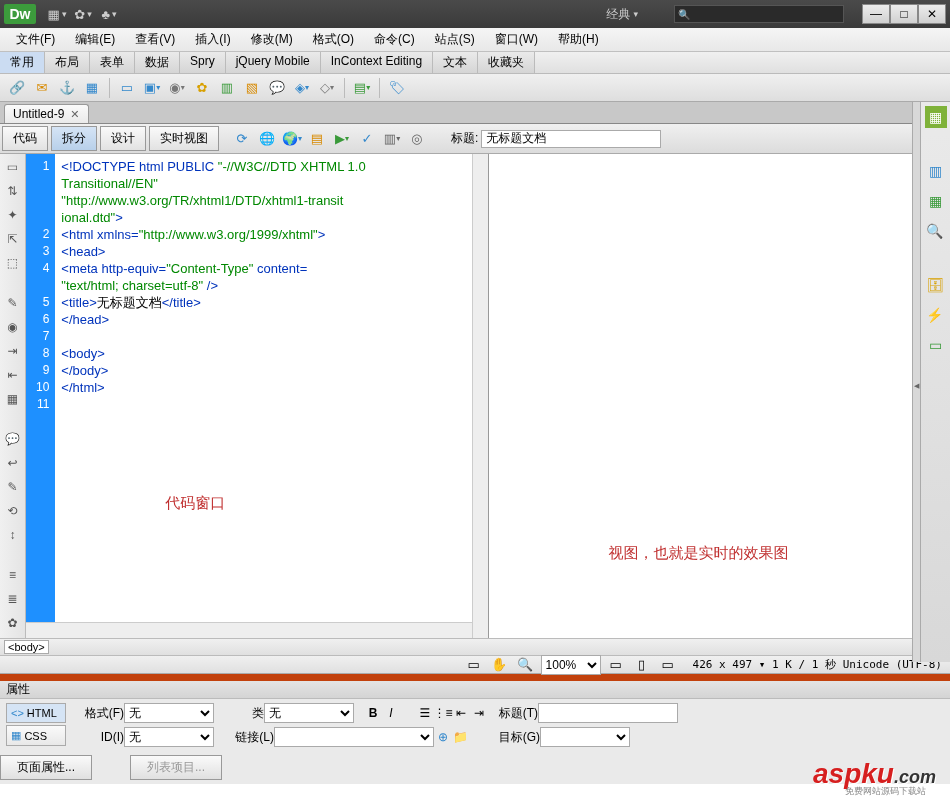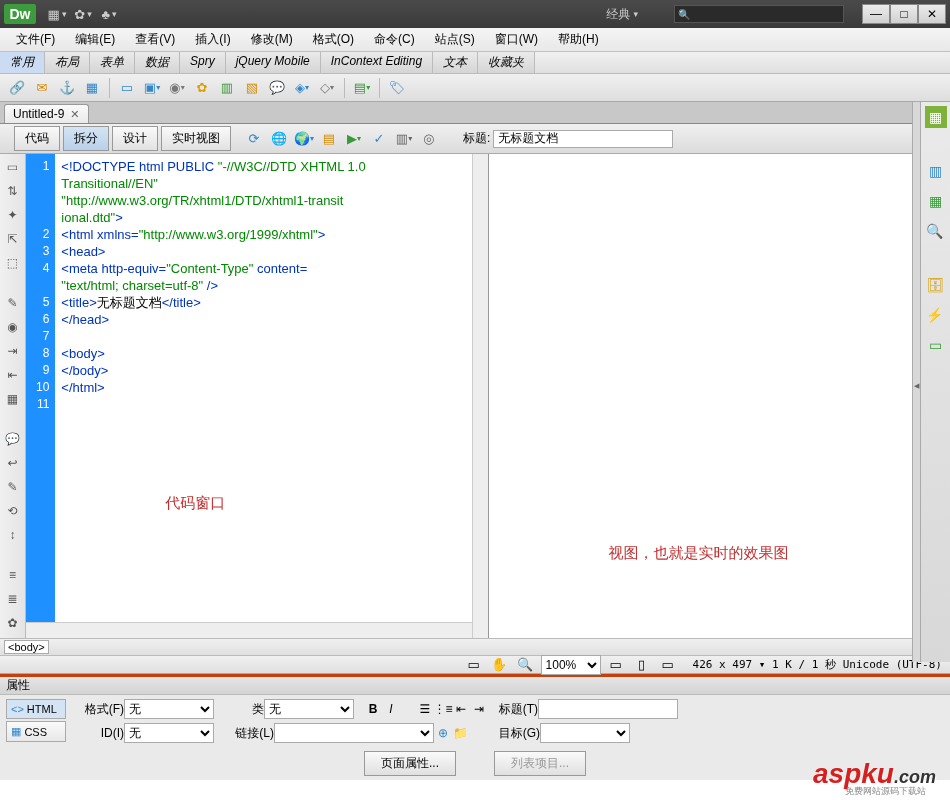--- a/index.html
+++ b/index.html
@@ -7,30 +7,30 @@
 .titlebar { height:28px; background:linear-gradient(#4a4a4a,#3a3a3a); display:flex; align-items:center; padding:0 4px; position:relative; }
 .dw-logo { width:32px; height:20px; background:#3c9b3c; color:#fff; font-weight:bold; font-size:14px; display:flex; align-items:center; justify-content:center; border-radius:2px; margin-right:8px; }
 .titlebar-icon { width:20px; height:18px; margin:0 3px; display:inline-flex; align-items:center; justify-content:center; color:#ccc; font-size:13px; cursor:pointer; }
 .titlebar-dd { margin-left:2px; font-size:9px; }
 .workspace-sel { position:absolute; right:312px; color:#ccc; font-size:12px; display:flex; align-items:center; }
 .top-search { position:absolute; right:106px; width:170px; height:18px; background:#2a2a2a; border:1px solid #555; display:flex; align-items:center; padding:0 3px; color:#888; font-size:10px; }
 .win-btns { position:absolute; right:4px; display:flex; gap:0; }
 .win-btn { width:28px; height:20px; background:linear-gradient(#ececec,#d0d0d0); border:1px solid #888; display:flex; align-items:center; justify-content:center; font-size:12px; cursor:pointer; }
 .menubar { height:24px; background:linear-gradient(#f5f5f5,#e8e8e8); border-bottom:1px solid #c0c0c0; display:flex; align-items:center; padding:0 6px; font-size:12px; }
 .menubar span { padding:0 10px; cursor:pointer; }
-.insert-bar { height:22px; background:linear-gradient(#f0f0f0,#e0e0e0); display:flex; border-bottom:1px solid #bbb;font-style:italic; }
+.insert-bar { height:22px; background:linear-gradient(#f0f0f0,#e0e0e0); display:flex; border-bottom:1px solid #bbb; }
 .insert-cat { padding:2px 10px; font-size:12px; border-right:1px solid #bbb; background:linear-gradient(#eaeaea,#d5d5d5); cursor:pointer; }
 .insert-cat.active { background:#cbdcf2; }
 .insert-items { height:28px; background:linear-gradient(#f0f0f0,#dedede); border-bottom:1px solid #aaa; display:flex; align-items:center; padding:0 6px; gap:3px; }
 .ins-ico { width:22px; height:22px; display:flex; align-items:center; justify-content:center; font-size:13px; border:1px solid transparent; border-radius:2px; cursor:pointer; }
 .ins-sep { width:1px; height:20px; background:#bbb; margin:0 3px; }
 .doc-tab-bar { height:22px; background:#c8c8c8; display:flex; align-items:flex-end; padding:0 4px; border-bottom:1px solid #888; }
 .doc-tab { background:linear-gradient(#fafafa,#eaeaea); border:1px solid #999; border-bottom:none; padding:2px 8px; font-size:12px; display:flex; align-items:center; gap:6px; border-radius:3px 3px 0 0; }
 .doc-tab-close { font-size:11px; cursor:pointer; color:#666; }
-.doc-toolbar { height:30px; background:linear-gradient(#f0f0f0,#dcdcdc); border-bottom:1px solid #aaa; display:flex; align-items:center; padding:0 14px; gap:3px; font-size:12px; }
+.doc-toolbar { height:30px; background:linear-gradient(#f0f0f0,#dcdcdc); border-bottom:1px solid #aaa; display:flex; align-items:center; padding:0 2px; gap:3px; font-size:12px; }
 .view-btn { padding:3px 10px; background:linear-gradient(#fafafa,#e2e2e2); border:1px solid #999; cursor:pointer; font-size:12px; }
 .view-btn.active { background:linear-gradient(#d5e4f5,#b8d0ea); }
 .tb-ico { width:22px; height:22px; display:inline-flex; align-items:center; justify-content:center; font-size:13px; cursor:pointer; }
 .title-label { margin-left:20px; font-size:12px; }
 .title-input { width:180px; height:18px; border:1px solid #aaa; padding:0 4px; font-size:12px; }
 .main-area { display:flex; height:484px; }
 .code-gutter { width:26px; background:linear-gradient(90deg,#f0f0f0,#e4e4e4); border-right:1px solid #bbb; display:flex; flex-direction:column; align-items:center; padding-top:4px; gap:6px; font-size:12px; }
 .gutter-ico { width:18px; height:18px; display:flex; align-items:center; justify-content:center; color:#555; cursor:pointer; font-size:12px; }
 .code-pane { flex:1; display:flex; background:#fff; font-family:Consolas,monospace; font-size:13px; overflow:hidden; border-right:1px solid #999; position:relative; }
 .line-nums { background:#1e90ff; color:#fff; padding:4px 6px 4px 10px; text-align:right; font-size:12px; line-height:17px; }
@@ -42,35 +42,35 @@
 .right-sidebar { position:absolute; right:0; top:102px; width:30px; height:560px; background:linear-gradient(#eaeaea,#d8d8d8); border-left:1px solid #aaa; display:flex; flex-direction:column; align-items:center; padding-top:4px; gap:8px; }
 .rs-ico { width:22px; height:22px; display:flex; align-items:center; justify-content:center; font-size:14px; cursor:pointer; }
 .collapse-handle { position:absolute; right:30px; top:102px; width:8px; height:560px; background:#d8d8d8; border-left:1px solid #aaa; cursor:pointer; }
 .collapse-handle::before { content:"◀"; position:absolute; top:50%; font-size:7px; color:#666; left:1px; }
 .statusbar-tags { height:18px; background:linear-gradient(#f0f0f0,#e0e0e0); border-top:1px solid #bbb; border-bottom:1px solid #bbb; font-size:11px; display:flex; align-items:center; padding:0 4px; }
 .statusbar-tags .tag-sel { border:1px solid #aaa; padding:0 3px; background:#fff; }
 .statusbar-info { height:18px; background:linear-gradient(#f0f0f0,#e0e0e0); font-size:11px; display:flex; align-items:center; border-bottom:1px solid #aaa; }
 .sb-left { flex:1; }
 .sb-icons { display:flex; align-items:center; gap:4px; padding:0 6px; }
 .sb-info { padding:0 8px; font-family:monospace; }
-.props-panel { background:#eaeaea; border-top:3px solid #c2410c; }
+.props-panel { background:#eaeaea; border-top:7px solid #c2410c; }
 .props-header { height:18px; background:linear-gradient(#e4e4e4,#d4d4d4); font-size:12px; padding:0 6px; display:flex; align-items:center; border-bottom:1px solid #bbb; }
 .props-body { display:flex; padding:4px 6px; gap:8px; font-size:12px; }
 .props-tabs { display:flex; flex-direction:column; gap:2px; }
 .prop-tab { width:60px; padding:3px 4px; border:1px solid #aaa; background:linear-gradient(#fafafa,#e8e8e8); font-size:11px; cursor:pointer; display:flex; align-items:center; gap:3px; }
 .prop-tab.active { background:#d5e4f5; }
 .props-fields { flex:1; display:flex; flex-direction:column; gap:4px; }
 .prop-row { display:flex; align-items:center; gap:0; }
 .prop-label { font-size:12px; width:50px; text-align:right; }
 .prop-select { width:90px; height:20px; border:1px solid #aaa; background:#fff; font-size:12px; }
 .prop-input { width:140px; height:20px; border:1px solid #aaa; background:#fff; font-size:12px; }
 .fmt-ico { width:18px; height:18px; display:inline-flex; align-items:center; justify-content:center; font-size:12px; cursor:pointer; border:1px solid transparent; }
 .fmt-ico.bold { font-weight:bold; }
 .fmt-ico.italic { font-style:italic; }
-.props-footer { display:flex; justify-content:center; gap:10px; padding:4px 0; }
+.props-footer { display:flex; gap:10px; padding:4px 0; }
 .prop-btn { padding:3px 16px; background:linear-gradient(#fafafa,#e0e0e0); border:1px solid #999; font-size:12px; cursor:pointer; }
 .prop-btn.disabled { color:#999;margin-left:28px; }
 .watermark { position:absolute; right:14px; bottom:10px; font-size:28px; font-weight:bold; font-style:italic; color:#d61f1f; text-shadow:1px 1px 0 #fff; }
 .watermark .com { color:#333; font-size:18px; }
 .watermark-sub { position:absolute; right:24px; bottom:2px; font-size:9px; color:#888; }
 .scrollbar-stub { position:absolute; right:0; top:0; bottom:0; width:16px; background:#eee; border-left:1px solid #ccc; }
 .scrollbar-h { position:absolute; left:0; right:16px; bottom:0; height:16px; background:#eee; border-top:1px solid #ccc; }
 .tb-dd { font-size:8px; }
 .design-pane-inner { height:100%; position:relative;margin-top:30px; }
 </style>

